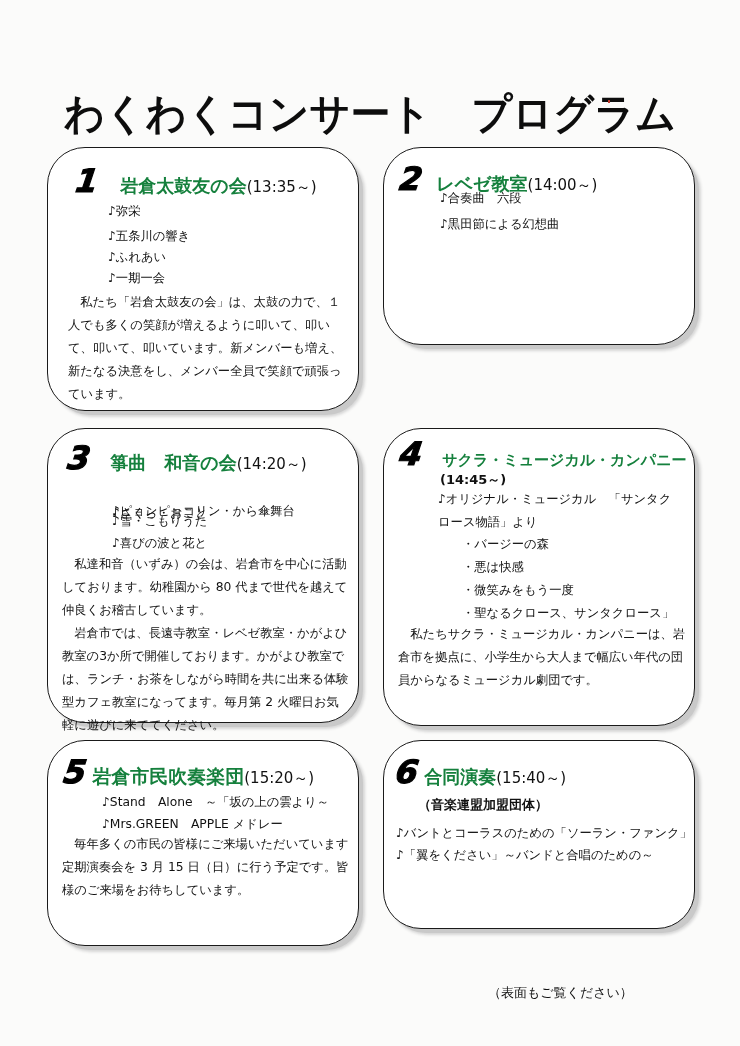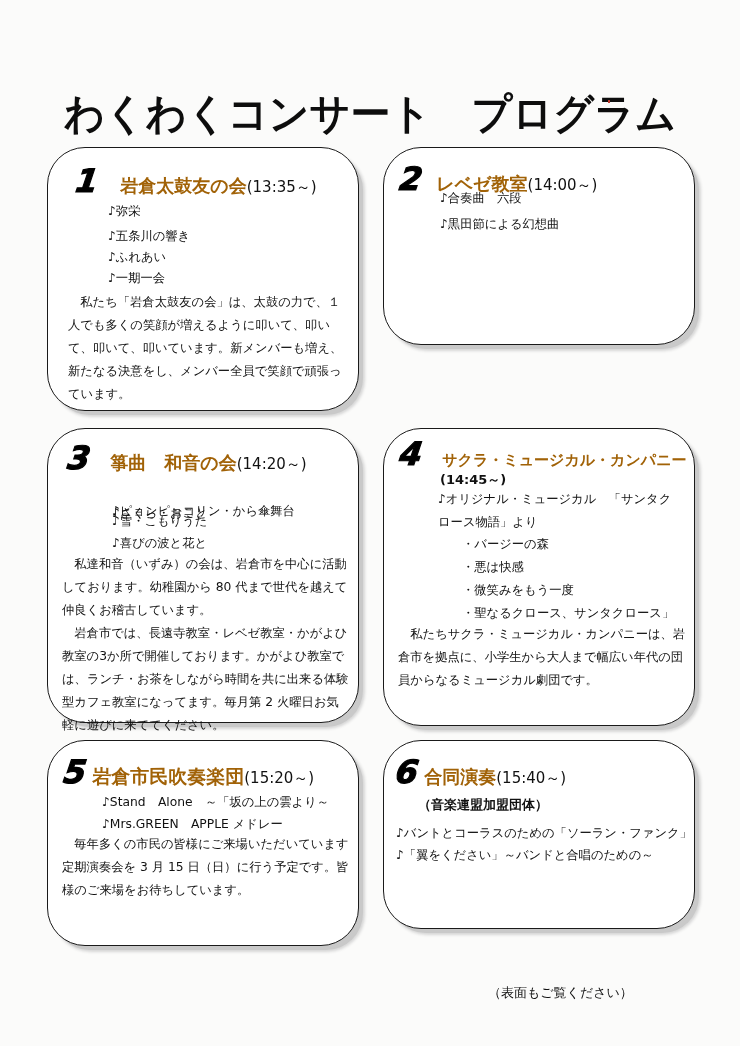--- a/index.html
+++ b/index.html
@@ -20,21 +20,21 @@
     border-radius:38px;
     box-shadow: 5px 5px 0 -1px #c9c9c9, 6px 6px 3px #d6d6d6;
     box-sizing:border-box;
   }
   .hd { position:absolute; display:flex; align-items:baseline; white-space:nowrap; }
   .num {
     font-family:"DejaVu Sans", sans-serif; font-weight:bold; font-style:italic;
     font-size:32px; color:#000; transform:skewX(-8deg); display:inline-block;
     -webkit-text-stroke:1.2px #000;
   }
-  .gname { font-weight:bold; font-size:18px; color:#a16207; }
+  .gname { font-weight:bold; font-size:18px; color:#15803d; }
   .gtime { font-size:15px; font-weight:normal; }
   .line { position:absolute; font-size:12.3px; white-space:nowrap; color:#111; }
   .para { position:absolute; font-size:12.3px; line-height:23px; color:#111; text-indent:1em; }
   .sub { position:absolute; font-size:14px; font-weight:bold; white-space:nowrap; }
   .footer { position:absolute; left:488px; top:984px; font-size:13px; white-space:nowrap; }
   .speck { position:absolute; width:2px; height:3px; background:#c0392b; }
 </style>
 </head>
 <body>
 

